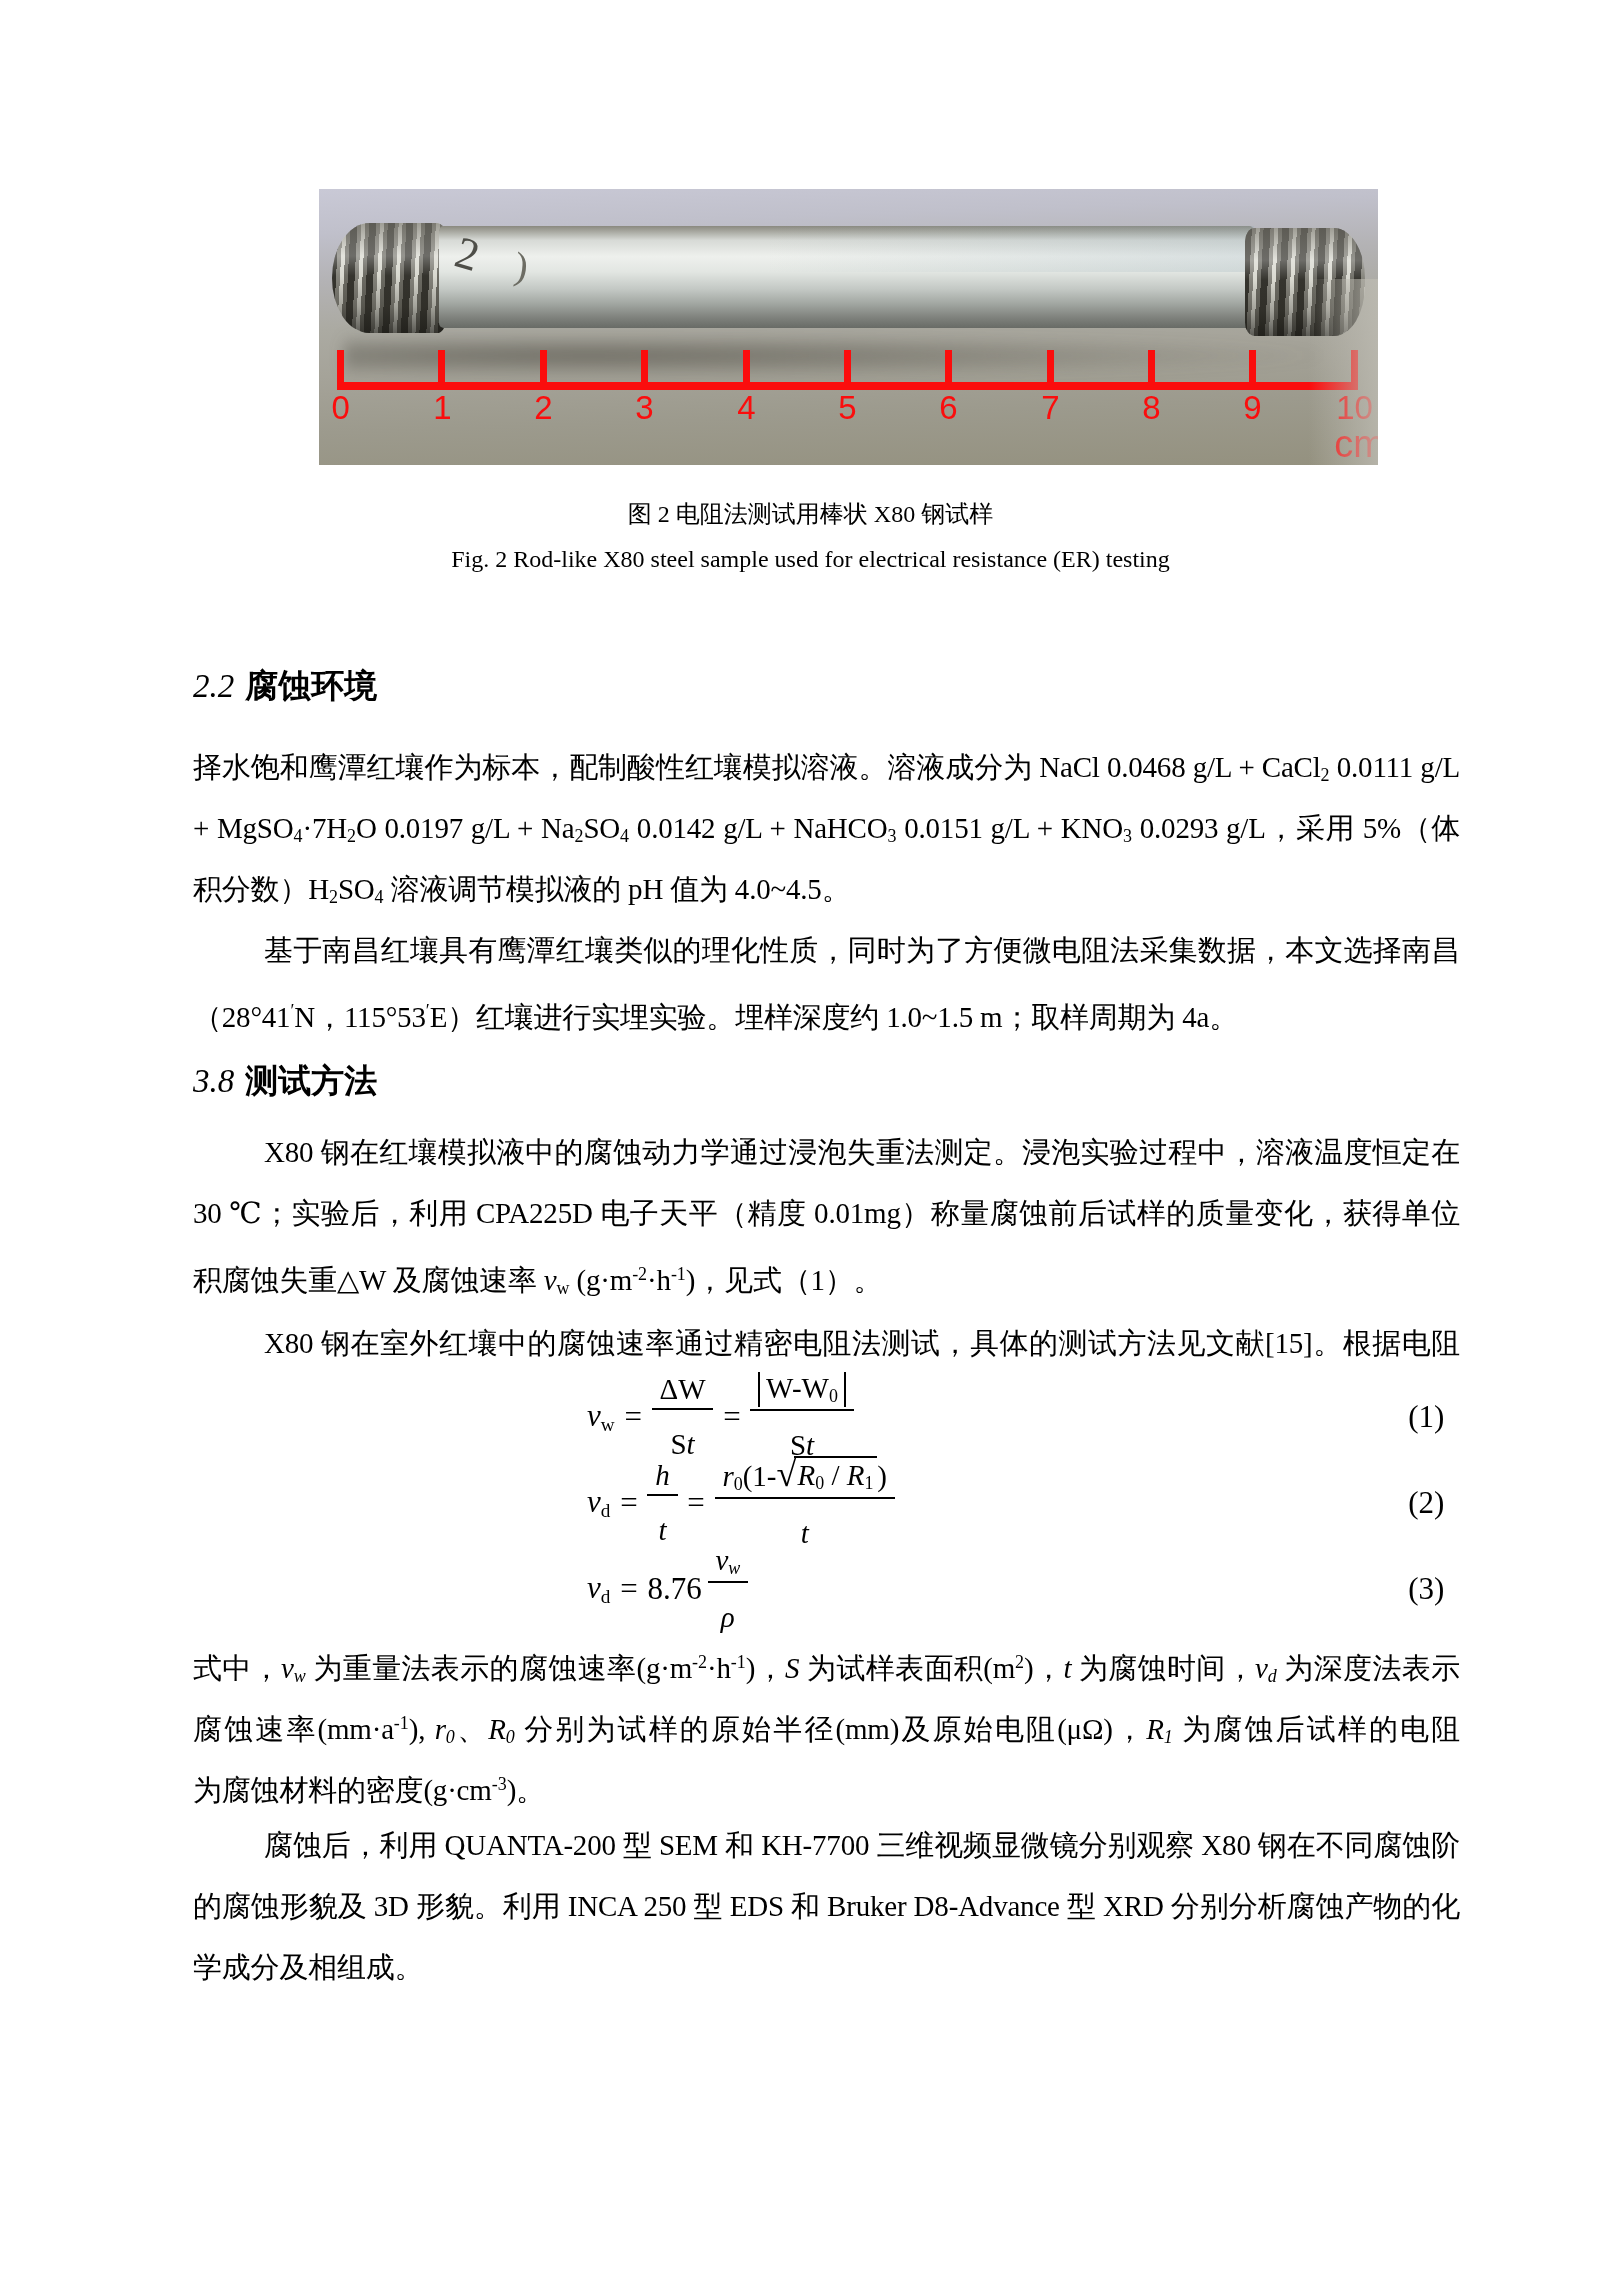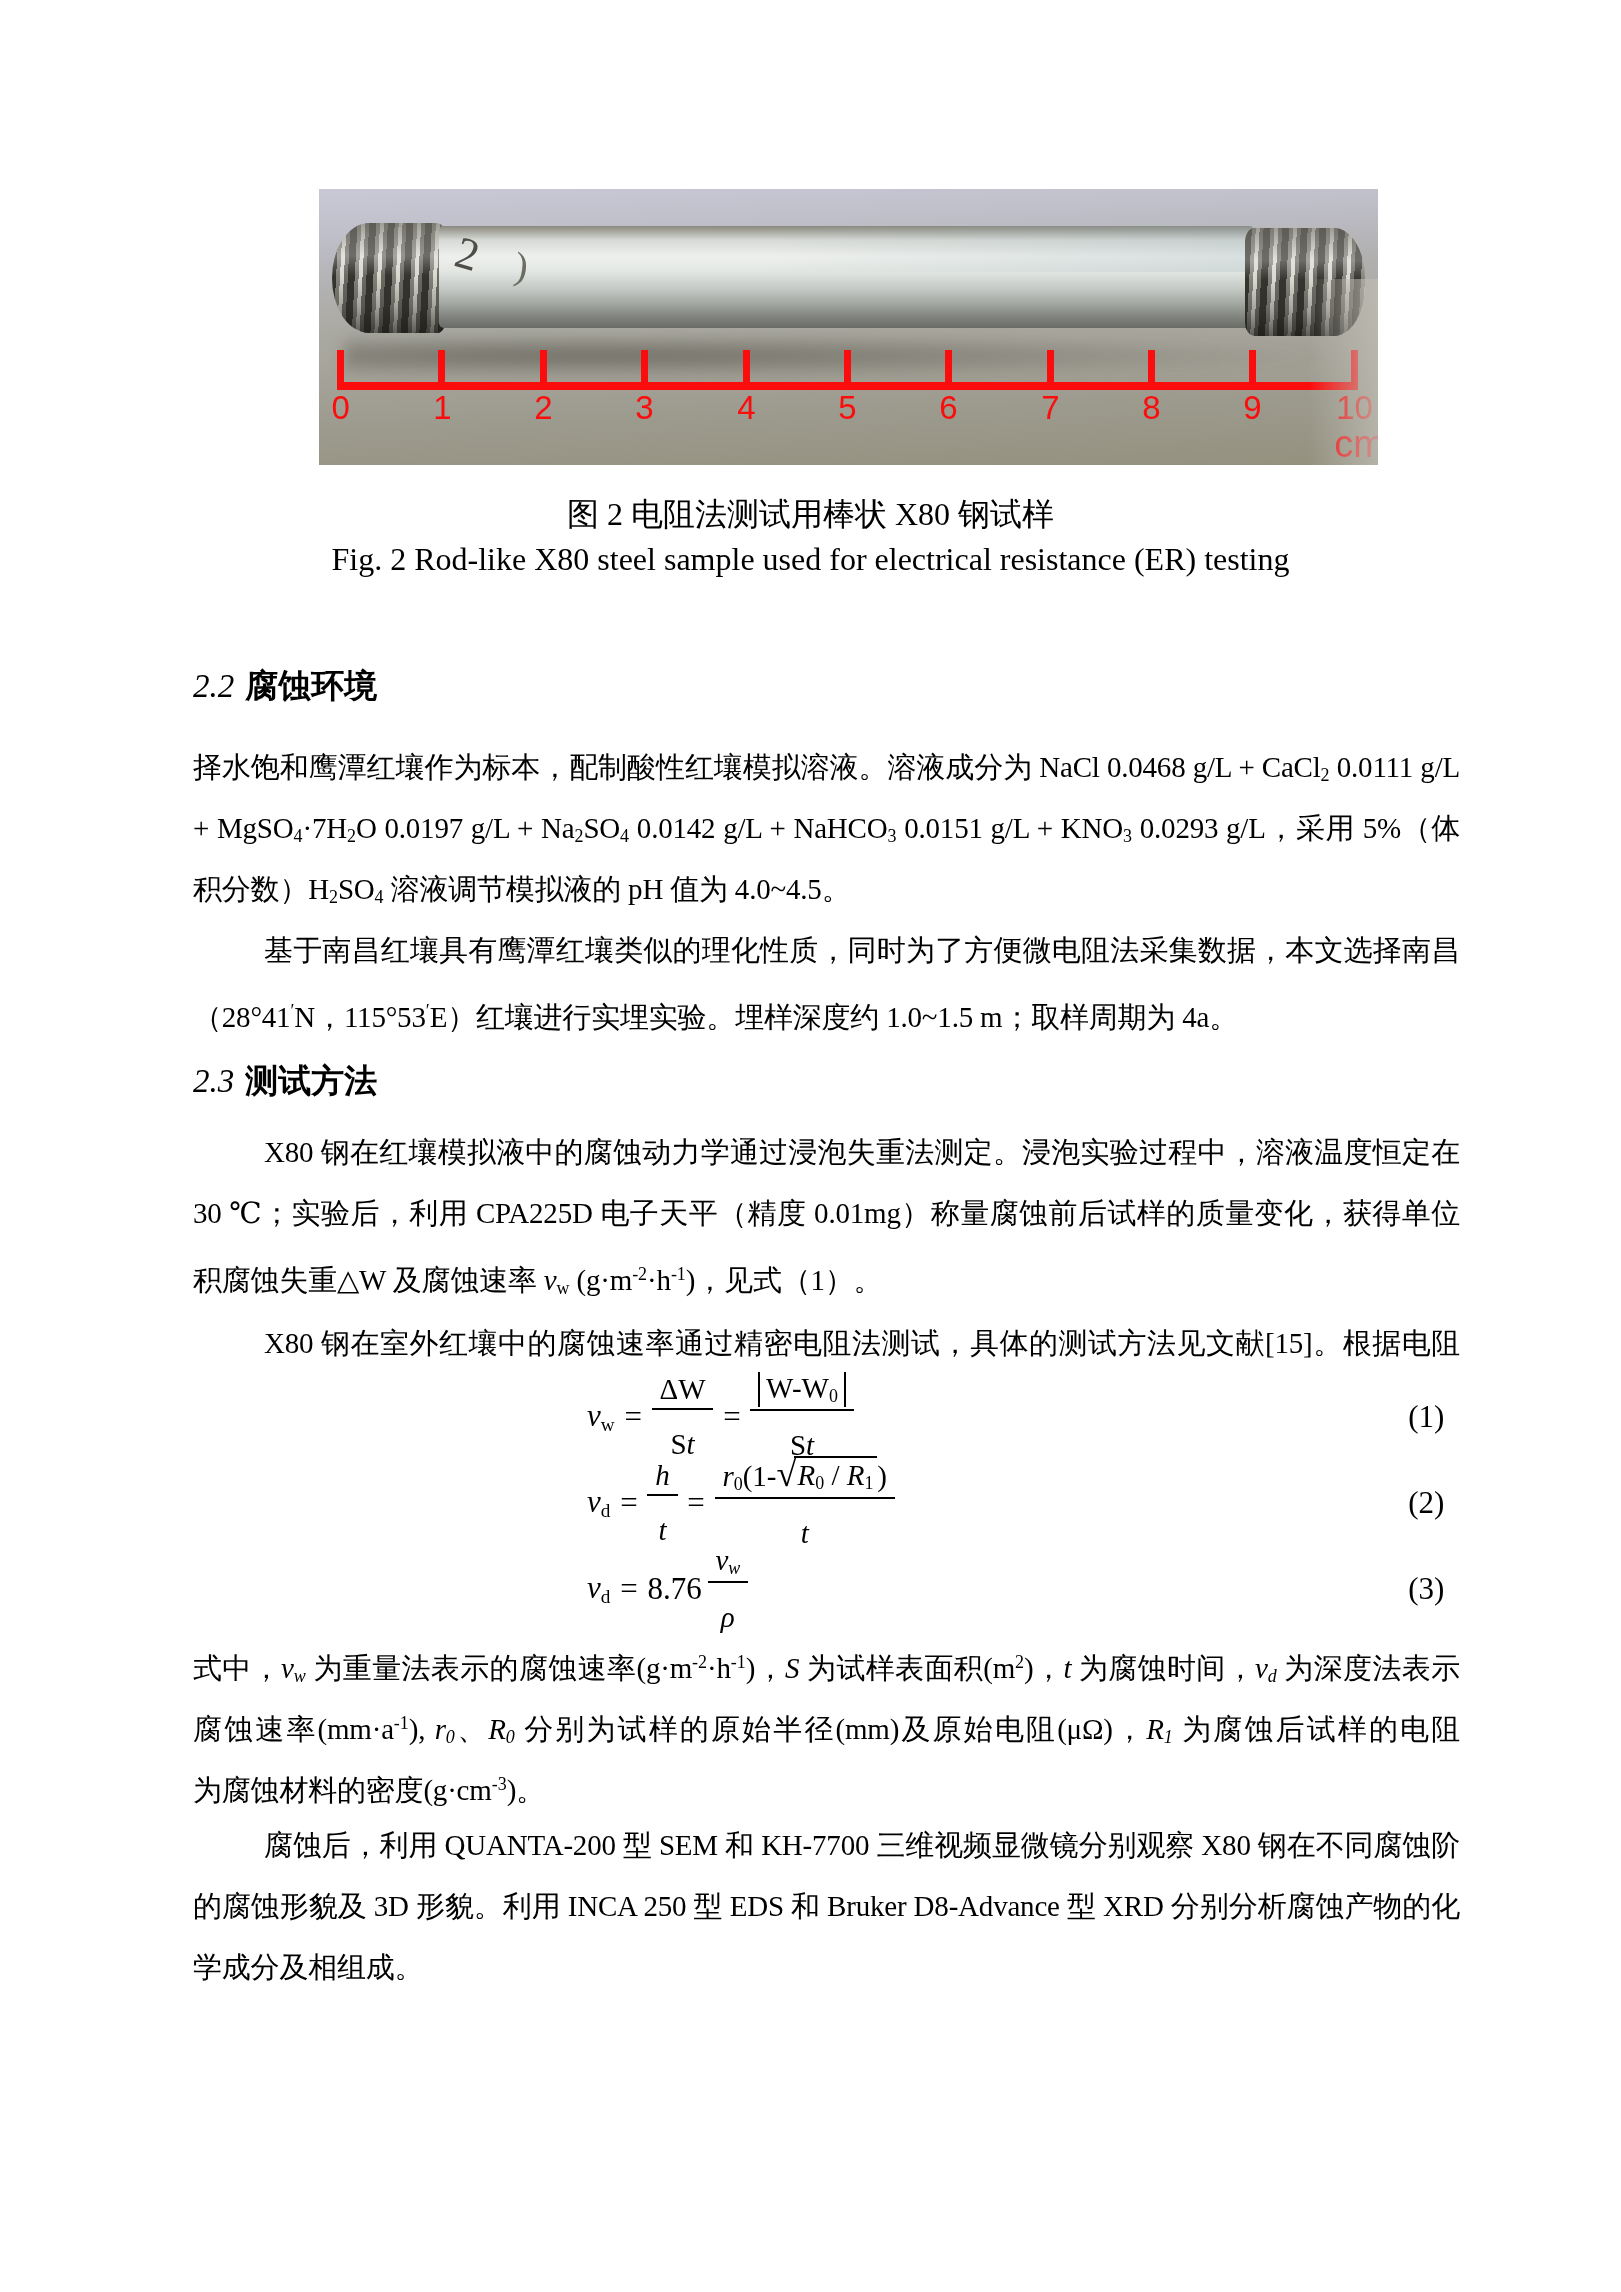--- a/index.html
+++ b/index.html
@@ -38,21 +38,21 @@
   .ruler{position:absolute;left:0;top:0;width:100%;height:100%;}
   .ruler-baseline{position:absolute;left:17.6px;top:193px;width:1021px;height:7.8px;
     background-color:currentColor;}
   .tick{position:absolute;top:161px;width:6.9px;height:33px;background-color:currentColor;}
   .tick-label{position:absolute;top:201px;width:59px;text-align:center;
     font-family:"Liberation Sans","DejaVu Sans",sans-serif;font-size:33px;line-height:1.1;}
   .ruler-unit{position:absolute;left:1006px;top:235px;width:69px;text-align:center;
     font-family:"Liberation Sans","DejaVu Sans",sans-serif;font-size:38px;line-height:1.1;}
 
   
-  .cap{position:absolute;left:0;width:100%;text-align:center;font-size:32px;line-height:39px;}
+  .cap{position:absolute;left:0;width:100%;text-align:center;font-size:24px;line-height:39px;}
   .cap-zh{top:495px;}
   .cap-en{top:540px;}
 
   
   .content{position:absolute;left:193px;top:663px;width:1267px;}
   .h2{height:45px;line-height:45px;font-size:33px;white-space:nowrap;overflow:hidden;}
   .h-num{font-family:"Liberation Serif",serif;font-style:italic;}
   .h-title{font-family:"Liberation Sans","DejaVu Sans",sans-serif;font-weight:bold;margin-left:11px;}
   .h23{margin-top:15.7px;}
   .para{margin:0;}
@@ -134,21 +134,21 @@
       <div class="line">+ MgSO<sub>4</sub>·7H<sub>2</sub>O 0.0197 g/L + Na<sub>2</sub>SO<sub>4</sub> 0.0142 g/L + NaHCO<sub>3</sub> 0.0151 g/L + KNO<sub>3</sub> 0.0293 g/L，采用 5%（体</div>
       <div class="line last">积分数）H<sub>2</sub>SO<sub>4</sub> 溶液调节模拟液的 pH 值为 4.0~4.5。</div>
     </div>
 
     <div class="para">
       <div class="line first">基于南昌红壤具有鹰潭红壤类似的理化性质，同时为了方便微电阻法采集数据，本文选择南昌</div>
       <div class="line last">（28°41<sup>′</sup>N，115°53<sup>′</sup>E）红壤进行实埋实验。埋样深度约 1.0~1.5 m；取样周期为 4a。</div>
     </div>
 
     <div class="h2 h23">
-      <span class="h-num">2.3</span><span class="h-title">测试方法</span>
+      <span class="h-num">3.8</span><span class="h-title">测试方法</span>
     </div>
 
     <div class="para p3">
       <div class="line first">X80 钢在红壤模拟液中的腐蚀动力学通过浸泡失重法测定。浸泡实验过程中，溶液温度恒定在</div>
       <div class="line">30 ℃；实验后，利用 CPA225D 电子天平（精度 0.01mg）称量腐蚀前后试样的质量变化，获得单位面</div>
       <div class="line last">积腐蚀失重△W 及腐蚀速率 <i>v</i><sub>w</sub> (g·m<sup>-2</sup>·h<sup>-1</sup>)，见式（1）。</div>
     </div>
 
     <div class="para p4">
       <div class="line first">X80 钢在室外红壤中的腐蚀速率通过精密电阻法测试，具体的测试方法见文献[15]。根据电阻变化，</div>

